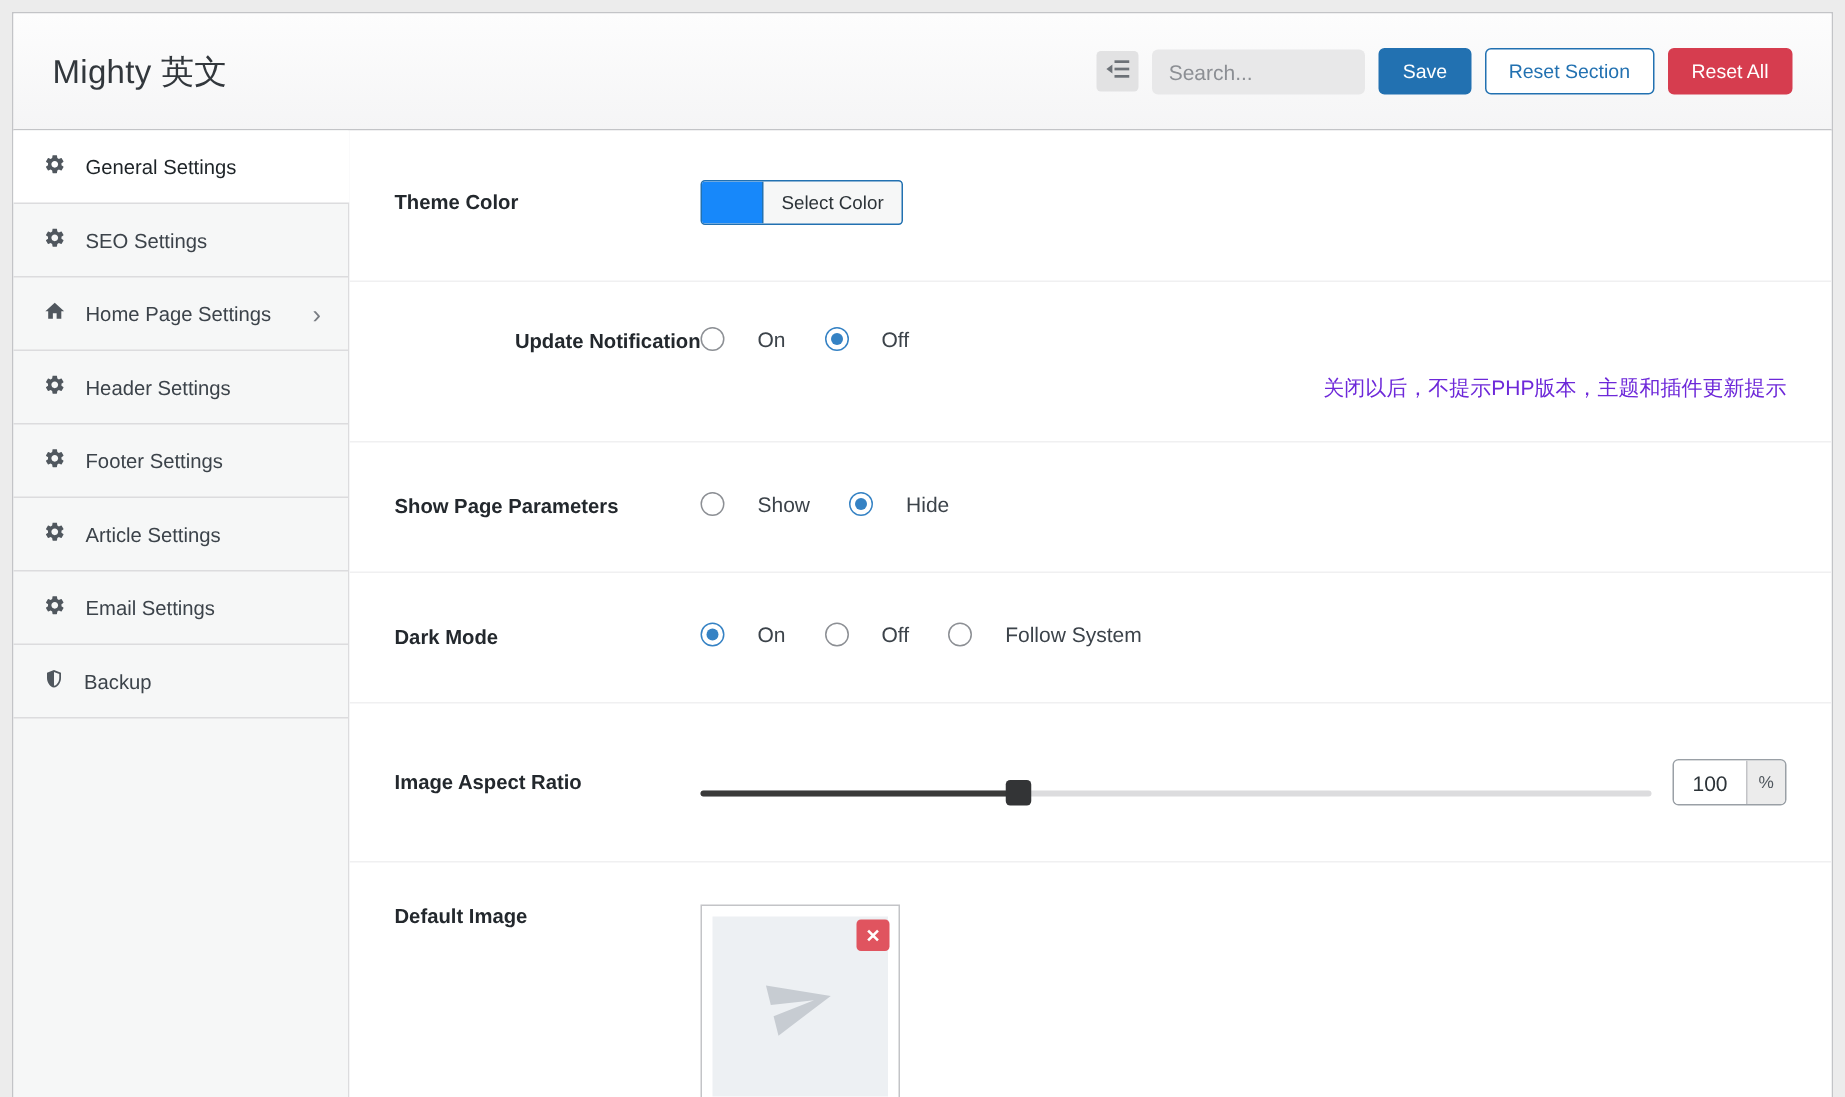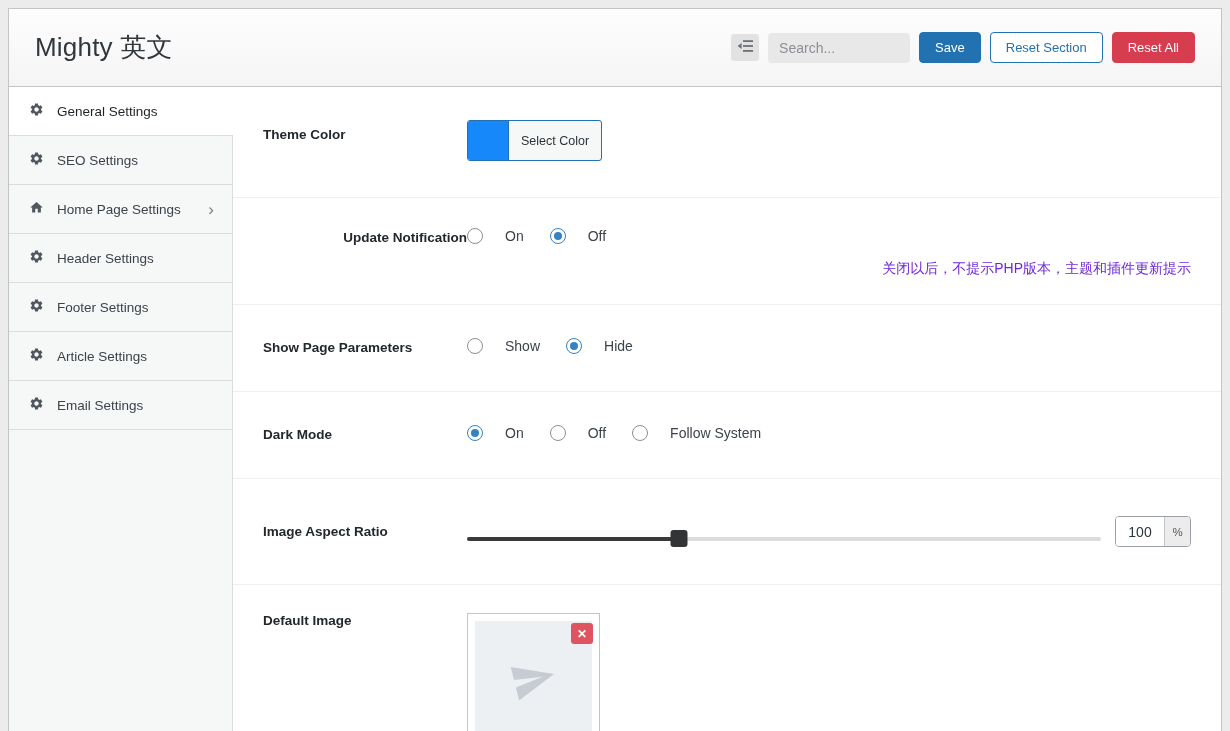--- a/index.html
+++ b/index.html
@@ -6,21 +6,21 @@
   html,body { width:1230px; height:731px; overflow:hidden; background:#ececec;
     font-family:"Liberation Sans","DejaVu Sans",sans-serif; }
 
   .panel { position:absolute; top:8px; left:8px; right:8px; height:725px;
     background:#fff; border:1px solid #c3c4c7; display:flex; flex-direction:column; }
 
   
   .hdr { height:78px; flex:0 0 78px; display:flex; align-items:center;
     padding:0 26px; border-bottom:1px solid #c3c4c7;
     background:linear-gradient(180deg,#fdfdfd,#f5f5f6); }
-  .hdr-title { font-size:26px; font-weight:500; color:#32373c; letter-spacing:.2px; }
+  .hdr-title { font-size:22px; font-weight:500; color:#32373c; letter-spacing:.2px; }
   .hdr-right { margin-left:auto; display:flex; align-items:center; gap:9px; }
   .icon-btn { width:28px; height:27px; background:#e2e2e3; border:none; border-radius:3px;
     display:flex; align-items:center; justify-content:center; cursor:pointer; }
   .search { width:142px; height:30px; background:#e8e8e9; border:none; border-radius:4px;
     padding:0 11px; font-size:14px; color:#4d7c0f; outline:none; }
   .search::placeholder { color:#8c8f94; }
   .btn { height:31px; border-radius:4px; font-size:13px; font-weight:500;
     padding:0 15px; cursor:pointer; border:1px solid transparent; }
   .btn-save { background:#2271b1; border-color:#2271b1; color:#ffffff; }
   .btn-reset-section { background:#fff; border-color:#2271b1; color:#2271b1; }
@@ -35,21 +35,21 @@
   .side-item svg { flex:0 0 auto; }
   .side-item.active { background:#fff; margin-right:-1px; font-weight:400; color:#1d2327; }
   .side-chevron { margin-left:auto; color:#787c82; font-size:17px; line-height:1; }
 
   .content { flex:1; background:#fff; overflow:hidden; }
   .row { display:flex; align-items:flex-start; padding:33px 30px; border-bottom:1px solid #f0f0f1; }
   .row-label { width:204px; flex:0 0 204px; font-size:13.5px; font-weight:700; color:#23282d; }
   .row-ctrl { flex:1; min-width:0; }
 
   
-  .color-picker { display:inline-flex; align-items:stretch; height:41px; border:1px solid #2271b1;
+  .color-picker { display:inline-flex; align-items:stretch; height:30px; border:1px solid #2271b1;
     border-radius:3px; overflow:hidden; cursor:pointer; background:#f6f7f7; }
   .color-swatch { width:40px; }
   .color-label { padding:0 12px; display:flex; align-items:center; font-size:12.5px; color:#2c3338;
     border-left:1px solid #2271b1; }
   .lh30 { line-height:30px; } .lh20 { line-height:20px; } .lh31 { line-height:31px; }
 
   
   .radio-line { display:flex; align-items:center; gap:26px; }
   .radio-opt { display:flex; align-items:center; gap:22px; cursor:pointer;
     font-size:14px; color:#3c434a; }
@@ -146,20 +146,26 @@
               <path d="M19.14 12.94c.04-.3.06-.61.06-.94s-.02-.64-.07-.94l2.03-1.58c.18-.14.23-.41.12-.61l-1.92-3.32c-.12-.22-.37-.29-.59-.22l-2.39.96c-.5-.38-1.03-.7-1.62-.94L14.4 2.81c-.04-.24-.24-.41-.48-.41h-3.84c-.24 0-.43.17-.47.41L9.25 5.35c-.59.24-1.13.57-1.62.94l-2.39-.96c-.22-.08-.47 0-.59.22L2.74 8.87c-.12.21-.08.47.12.61l2.03 1.58c-.05.3-.09.63-.09.94s.02.64.07.94l-2.03 1.58c-.18.14-.23.41-.12.61l1.92 3.32c.12.22.37.29.59.22l2.39-.96c.5.38 1.03.7 1.62.94l.36 2.54c.05.24.24.41.48.41h3.84c.24 0 .44-.17.47-.41l.36-2.54c.59-.24 1.13-.56 1.62-.94l2.39.96c.22.08.47 0 .59-.22l1.92-3.32c.12-.22.07-.47-.12-.61l-2.01-1.58zM12 15.6c-1.98 0-3.6-1.62-3.6-3.6s1.62-3.6 3.6-3.6 3.6 1.62 3.6 3.6-1.62 3.6-3.6 3.6z"></path>
             </svg></span>
         <span>Article Settings</span>
       </div>
       <div class="side-item">
         <span><svg width="15" height="15" viewBox="0 0 24 24" fill="#50575e">
               <path d="M19.14 12.94c.04-.3.06-.61.06-.94s-.02-.64-.07-.94l2.03-1.58c.18-.14.23-.41.12-.61l-1.92-3.32c-.12-.22-.37-.29-.59-.22l-2.39.96c-.5-.38-1.03-.7-1.62-.94L14.4 2.81c-.04-.24-.24-.41-.48-.41h-3.84c-.24 0-.43.17-.47.41L9.25 5.35c-.59.24-1.13.57-1.62.94l-2.39-.96c-.22-.08-.47 0-.59.22L2.74 8.87c-.12.21-.08.47.12.61l2.03 1.58c-.05.3-.09.63-.09.94s.02.64.07.94l-2.03 1.58c-.18.14-.23.41-.12.61l1.92 3.32c.12.22.37.29.59.22l2.39-.96c.5.38 1.03.7 1.62.94l.36 2.54c.05.24.24.41.48.41h3.84c.24 0 .44-.17.47-.41l.36-2.54c.59-.24 1.13-.56 1.62-.94l2.39.96c.22.08.47 0 .59-.22l1.92-3.32c.12-.22.07-.47-.12-.61l-2.01-1.58zM12 15.6c-1.98 0-3.6-1.62-3.6-3.6s1.62-3.6 3.6-3.6 3.6 1.62 3.6 3.6-1.62 3.6-3.6 3.6z"></path>
             </svg></span>
         <span>Email Settings</span>
       </div>
+      <div class="side-item">
+        <span><svg width="14" height="15" viewBox="0 0 24 24" fill="#50575e">
+              <path d="M12 2L4 5v6c0 5.25 3.4 10.1 8 11 4.6-.9 8-5.75 8-11V5l-8-3zm0 2.2l6 2.25V11c0 4.2-2.6 8.2-6 9.1V4.2z"></path>
+            </svg></span>
+        <span>Backup</span>
+      </div>
     </div>
 
     <div class="content">
 
       <div class="row">
         <div class="row-label lh30">Theme Color</div>
         <div class="row-ctrl">
           <div class="color-picker">
             <div class="color-swatch" style="background: rgb(23, 136, 250);"></div>
             <div class="color-label">Select Color</div>

